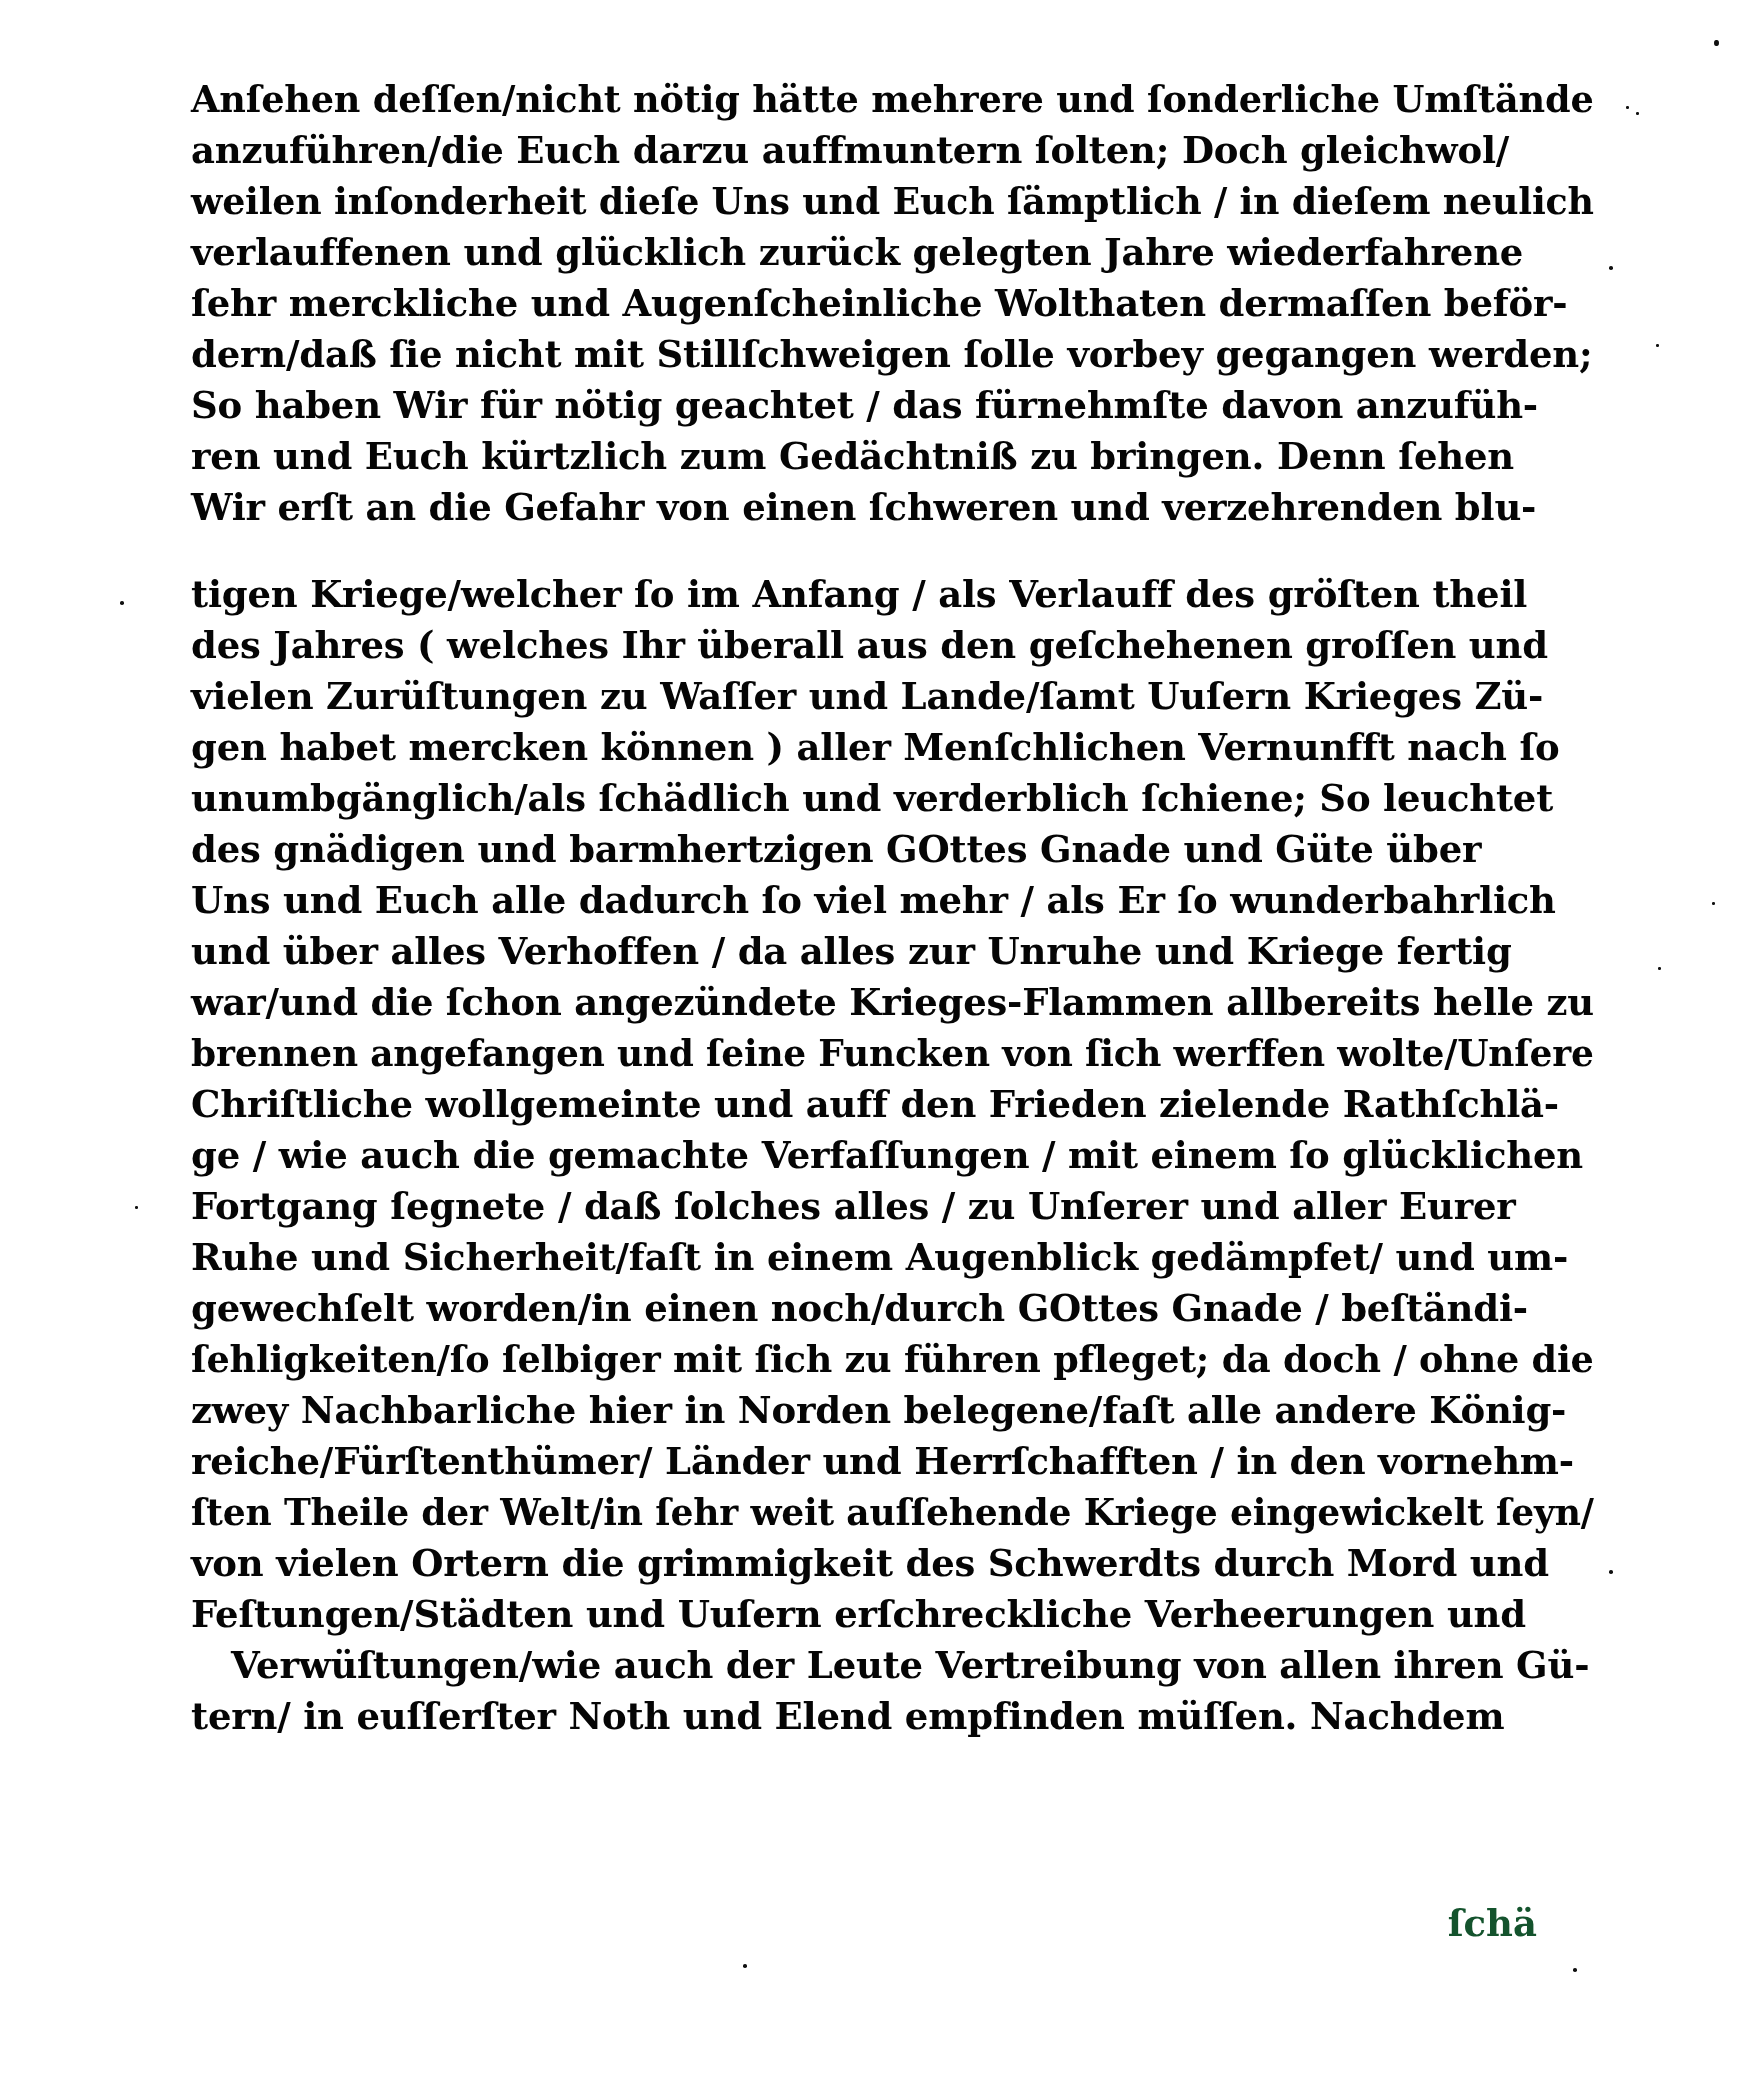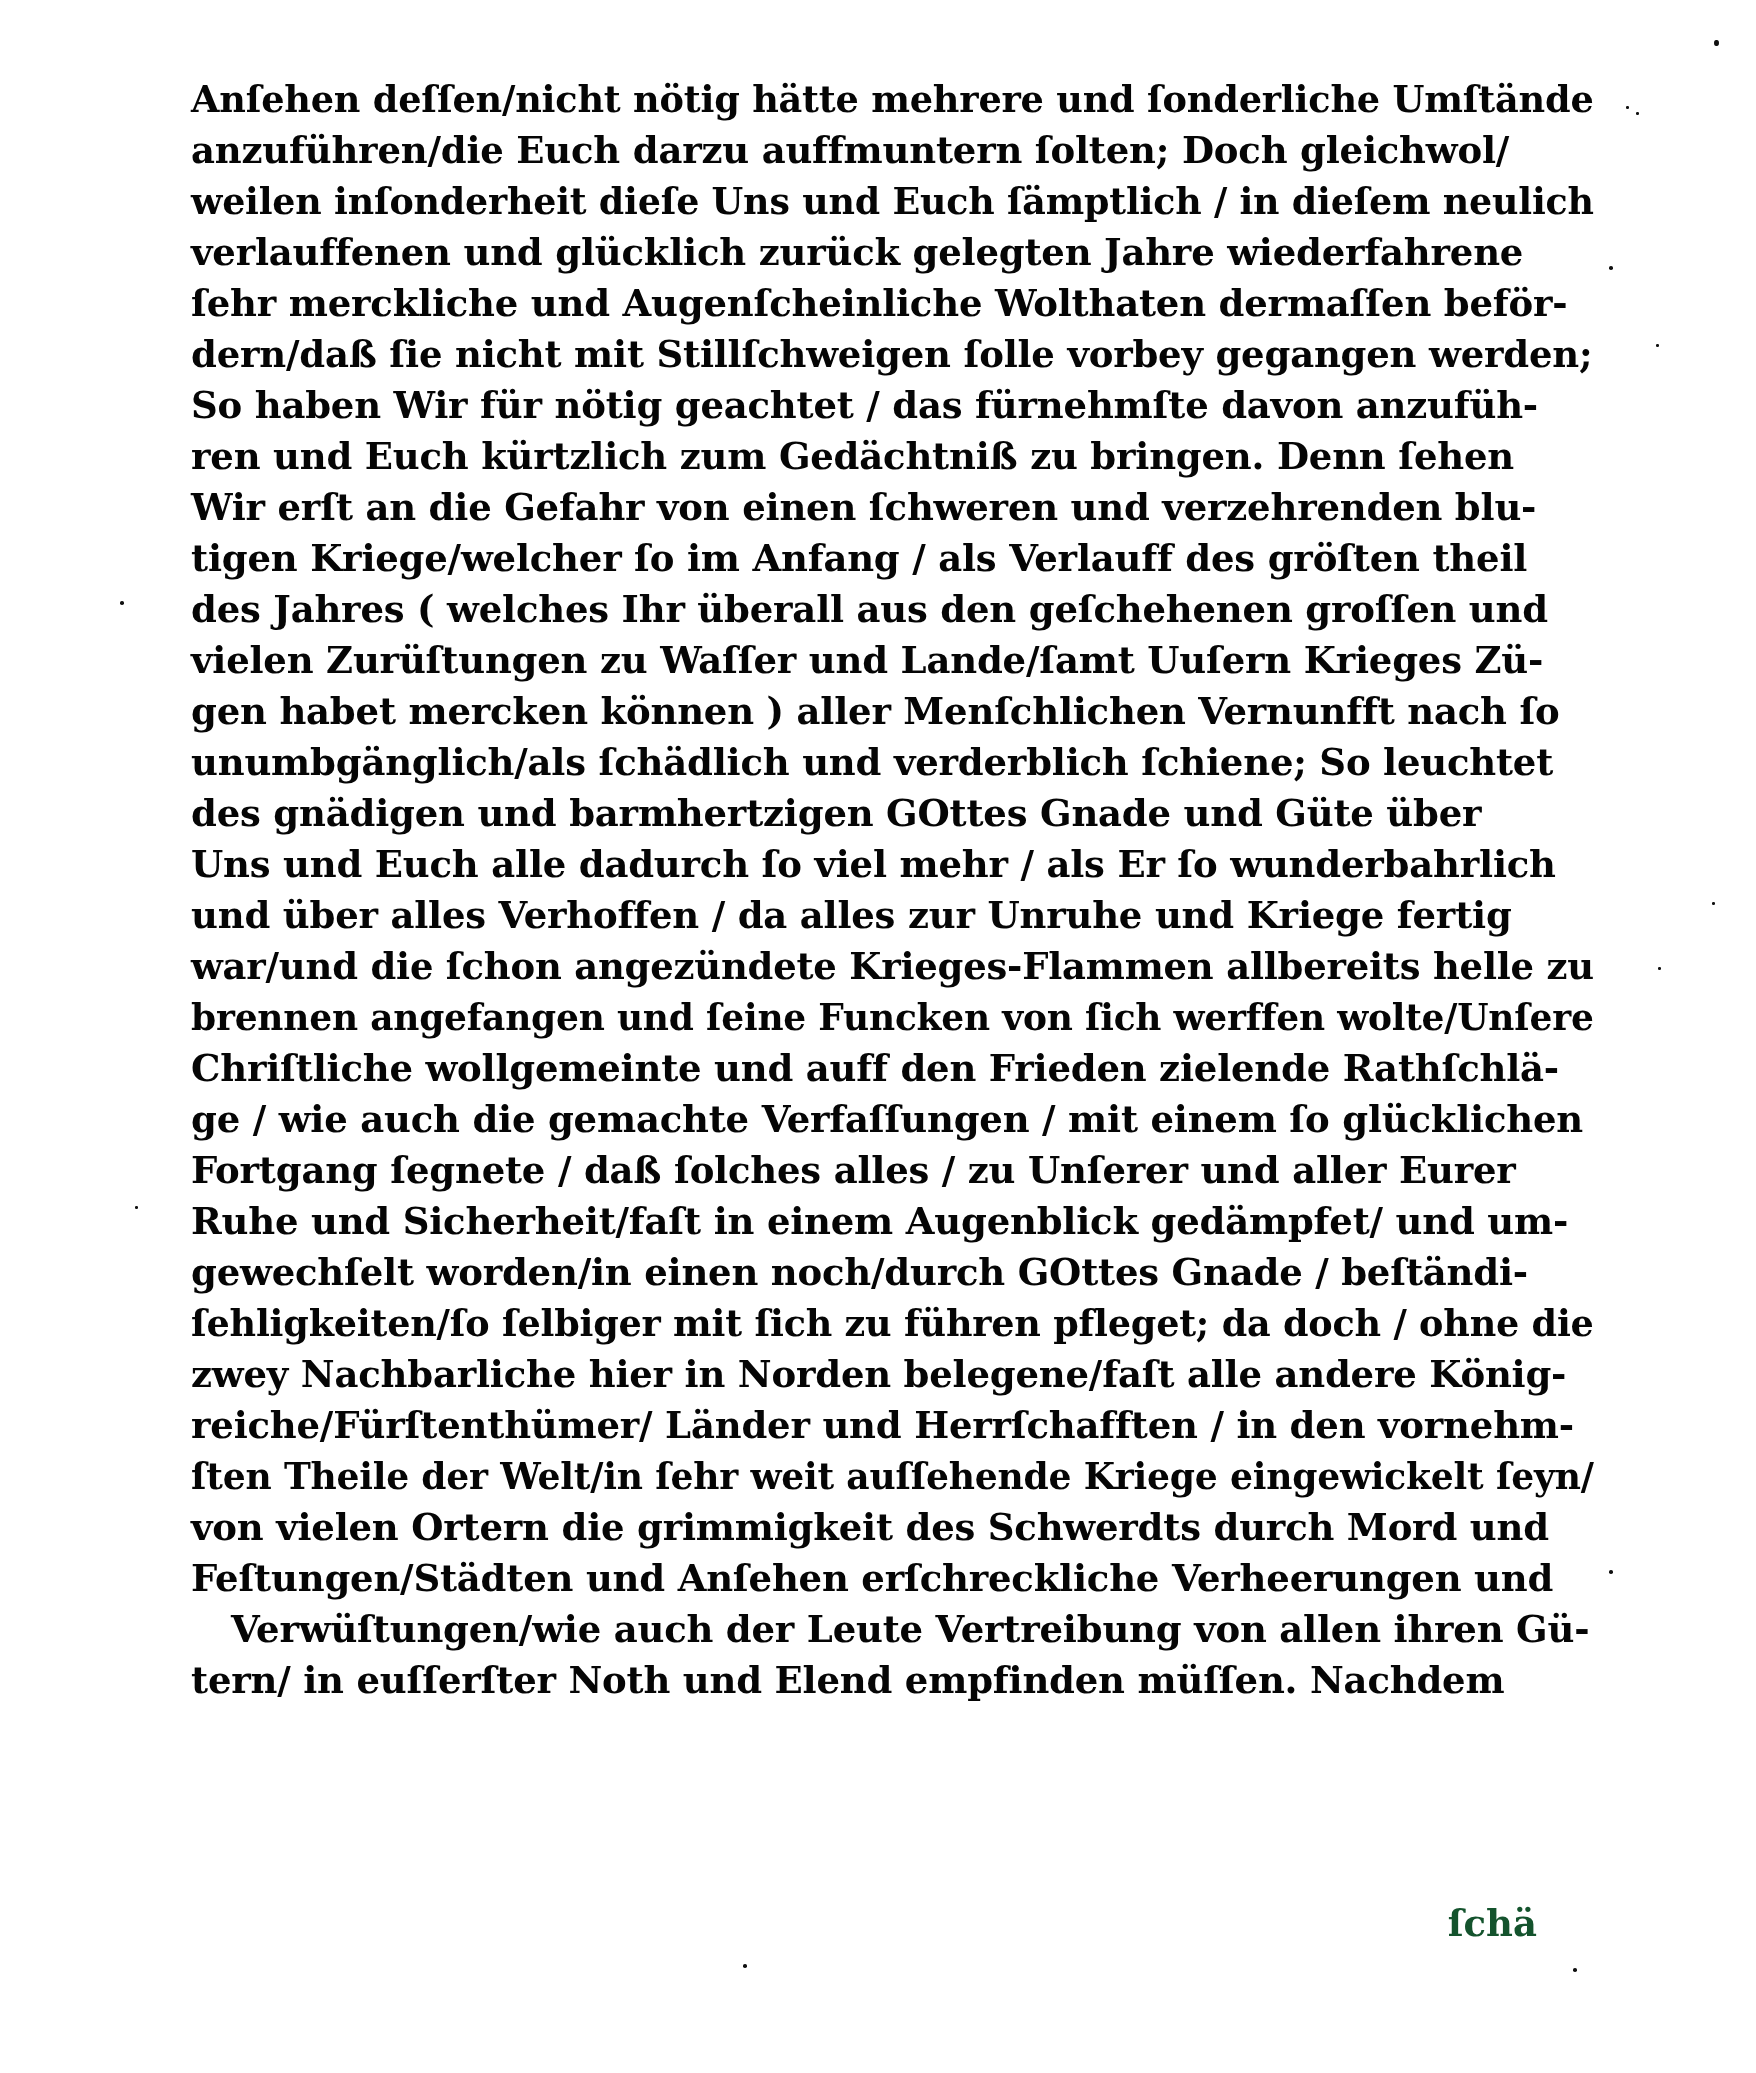--- a/index.html
+++ b/index.html
@@ -74,41 +74,41 @@
   <div id="textblock">
     <div class="line" style="transform: scaleX(0.9898); transform-origin: left center;">Anſehen deſſen/nicht nötig hätte mehrere und ſonderliche Umſtände</div>
     <div class="line" style="transform: scaleX(1); transform-origin: left center;">anzuführen/die Euch darzu auffmuntern ſolten;  Doch gleichwol/</div>
     <div class="line" style="transform: scaleX(0.9836); transform-origin: left center;">weilen inſonderheit dieſe Uns und Euch ſämptlich / in dieſem neulich</div>
     <div class="line" style="transform: scaleX(1); transform-origin: left center;">verlauffenen und glücklich zurück gelegten Jahre wiederfahrene</div>
     <div class="line" style="transform: scaleX(1); transform-origin: left center;">ſehr merckliche und Augenſcheinliche Wolthaten dermaſſen beför-</div>
     <div class="line" style="transform: scaleX(1); transform-origin: left center;">dern/daß ſie nicht mit Stillſchweigen ſolle vorbey gegangen werden;</div>
     <div class="line" style="transform: scaleX(1); transform-origin: left center;">So haben Wir für nötig geachtet / das fürnehmſte davon anzufüh-</div>
     <div class="line" style="transform: scaleX(1); transform-origin: left center;">ren und Euch kürtzlich zum Gedächtniß zu bringen.   Denn ſehen</div>
     <div class="line" style="transform: scaleX(1); transform-origin: left center;">Wir erſt an die Gefahr von einen ſchweren und verzehrenden blu-</div>
-    <div class="line" style="transform: scaleX(1); transform-origin: left center;">tigen Kriege/welcher ſo im Anfang / als Verlauff des gröſten theil</div>
+    <div class="line" style="transform: scaleX(1); transform-origin: left center; margin-top: 36px;">tigen Kriege/welcher ſo im Anfang / als Verlauff des gröſten theil</div>
     <div class="line" style="transform: scaleX(1); transform-origin: left center;">des Jahres ( welches Ihr überall aus den geſchehenen groſſen und</div>
     <div class="line" style="transform: scaleX(1); transform-origin: left center;">vielen Zurüſtungen zu Waſſer und Lande/ſamt Uuſern Krieges Zü-</div>
     <div class="line" style="transform: scaleX(1); transform-origin: left center;">gen habet mercken können ) aller Menſchlichen Vernunfft nach ſo</div>
     <div class="line" style="transform: scaleX(1); transform-origin: left center;">unumbgänglich/als ſchädlich und verderblich ſchiene;  So leuchtet</div>
     <div class="line" style="transform: scaleX(1); transform-origin: left center;">des gnädigen und barmhertzigen GOttes Gnade und Güte über</div>
     <div class="line" style="transform: scaleX(1); transform-origin: left center;">Uns und Euch alle dadurch ſo viel mehr / als Er ſo wunderbahrlich</div>
     <div class="line" style="transform: scaleX(1); transform-origin: left center;">und über alles Verhoffen /  da alles zur Unruhe und Kriege fertig</div>
     <div class="line" style="transform: scaleX(0.9981); transform-origin: left center;">war/und die ſchon angezündete Krieges-Flammen allbereits helle zu</div>
     <div class="line" style="transform: scaleX(0.9713); transform-origin: left center;">brennen angefangen und ſeine Funcken von ſich werffen wolte/Unſere</div>
     <div class="line" style="transform: scaleX(1); transform-origin: left center;">Chriſtliche wollgemeinte und auff den  Frieden zielende Rathſchlä-</div>
     <div class="line" style="transform: scaleX(1); transform-origin: left center;">ge / wie auch die gemachte Verfaſſungen / mit einem ſo glücklichen</div>
     <div class="line" style="transform: scaleX(1); transform-origin: left center;">Fortgang ſegnete / daß ſolches alles / zu Unſerer und aller Eurer</div>
     <div class="line" style="transform: scaleX(1); transform-origin: left center;">Ruhe und Sicherheit/faſt in einem Augenblick gedämpfet/ und um-</div>
     <div class="line" style="transform: scaleX(1); transform-origin: left center;">gewechſelt worden/in einen noch/durch GOttes Gnade /  beſtändi-</div>
     <div class="line" style="transform: scaleX(0.9873); transform-origin: left center;">ſehligkeiten/ſo ſelbiger mit ſich zu führen pfleget;  da doch / ohne die</div>
     <div class="line" style="transform: scaleX(1); transform-origin: left center;">zwey Nachbarliche hier in Norden belegene/faſt alle andere König-</div>
     <div class="line" style="transform: scaleX(1); transform-origin: left center;">reiche/Fürſtenthümer/ Länder und Herrſchafften / in den vornehm-</div>
     <div class="line" style="transform: scaleX(0.9743); transform-origin: left center;">ſten Theile der Welt/in ſehr weit auſſehende Kriege eingewickelt ſeyn/</div>
     <div class="line" style="transform: scaleX(1); transform-origin: left center;">von vielen Ortern die grimmigkeit des Schwerdts durch Mord und</div>
-    <div class="line" style="transform: scaleX(1); transform-origin: left center;">Feſtungen/Städten und Anſehen erſchreckliche Verheerungen und</div>
+    <div class="line" style="transform: scaleX(1); transform-origin: left center;">Feſtungen/Städten und Uuſern erſchreckliche Verheerungen und</div>
     <div class="line" style="transform: scaleX(1); transform-origin: left center; margin-left: 40px;">Verwüſtungen/wie auch der Leute Vertreibung von allen ihren Gü-</div>
     <div class="line" style="transform: scaleX(1); transform-origin: left center;">tern/ in euſſerſter Noth und Elend empfinden müſſen.   Nachdem</div>
   </div>
 
   <div id="catchword">ſchä</div>
 
   <span class="speck" style="left:1714px; top:40px;  width:4.5px; height:6.3px;"></span>
   <span class="speck" style="left:1626px; top:106px; width:2.7px; height:2.7px;"></span>
   <span class="speck" style="left:1636px; top:112px; width:2.7px; height:2.7px;"></span>
   <span class="speck" style="left:1656px; top:344px; width:2.7px; height:2.7px;"></span>

